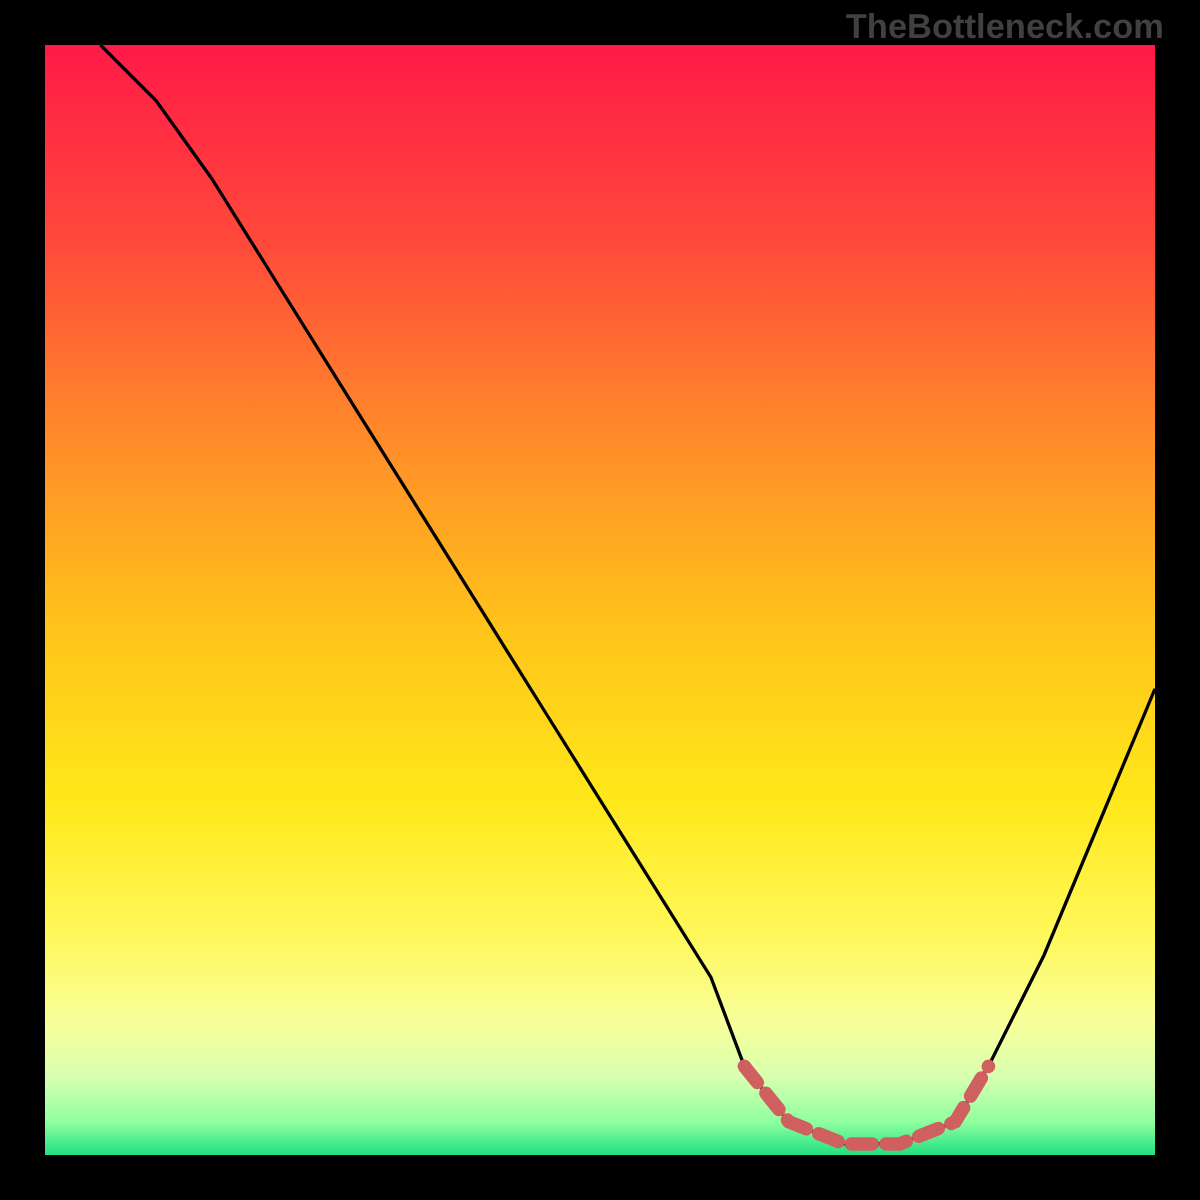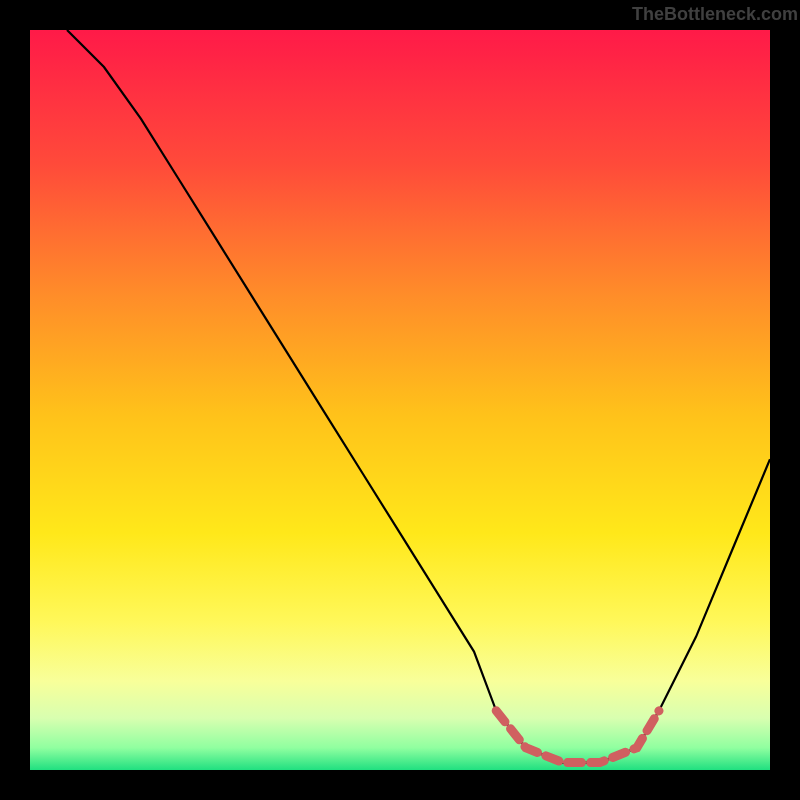--- a/index.html
+++ b/index.html
@@ -6,23 +6,23 @@
   body {
     width: 800px;
     height: 800px;
     background: #000000;
     position: relative;
     font-family: Arial, sans-serif;
   }
   .watermark {
     position: absolute;
     top: 4px;
-    right: 2px;
+    right: 24px;
     color: #404040;
-    font-size: 18px;
+    font-size: 23px;
     font-weight: bold;
     z-index: 10;
   }
   .plot-area {
     position: absolute;
     left: 30px;
     top: 30px;
     width: 740px;
     height: 740px;
     overflow: hidden;

